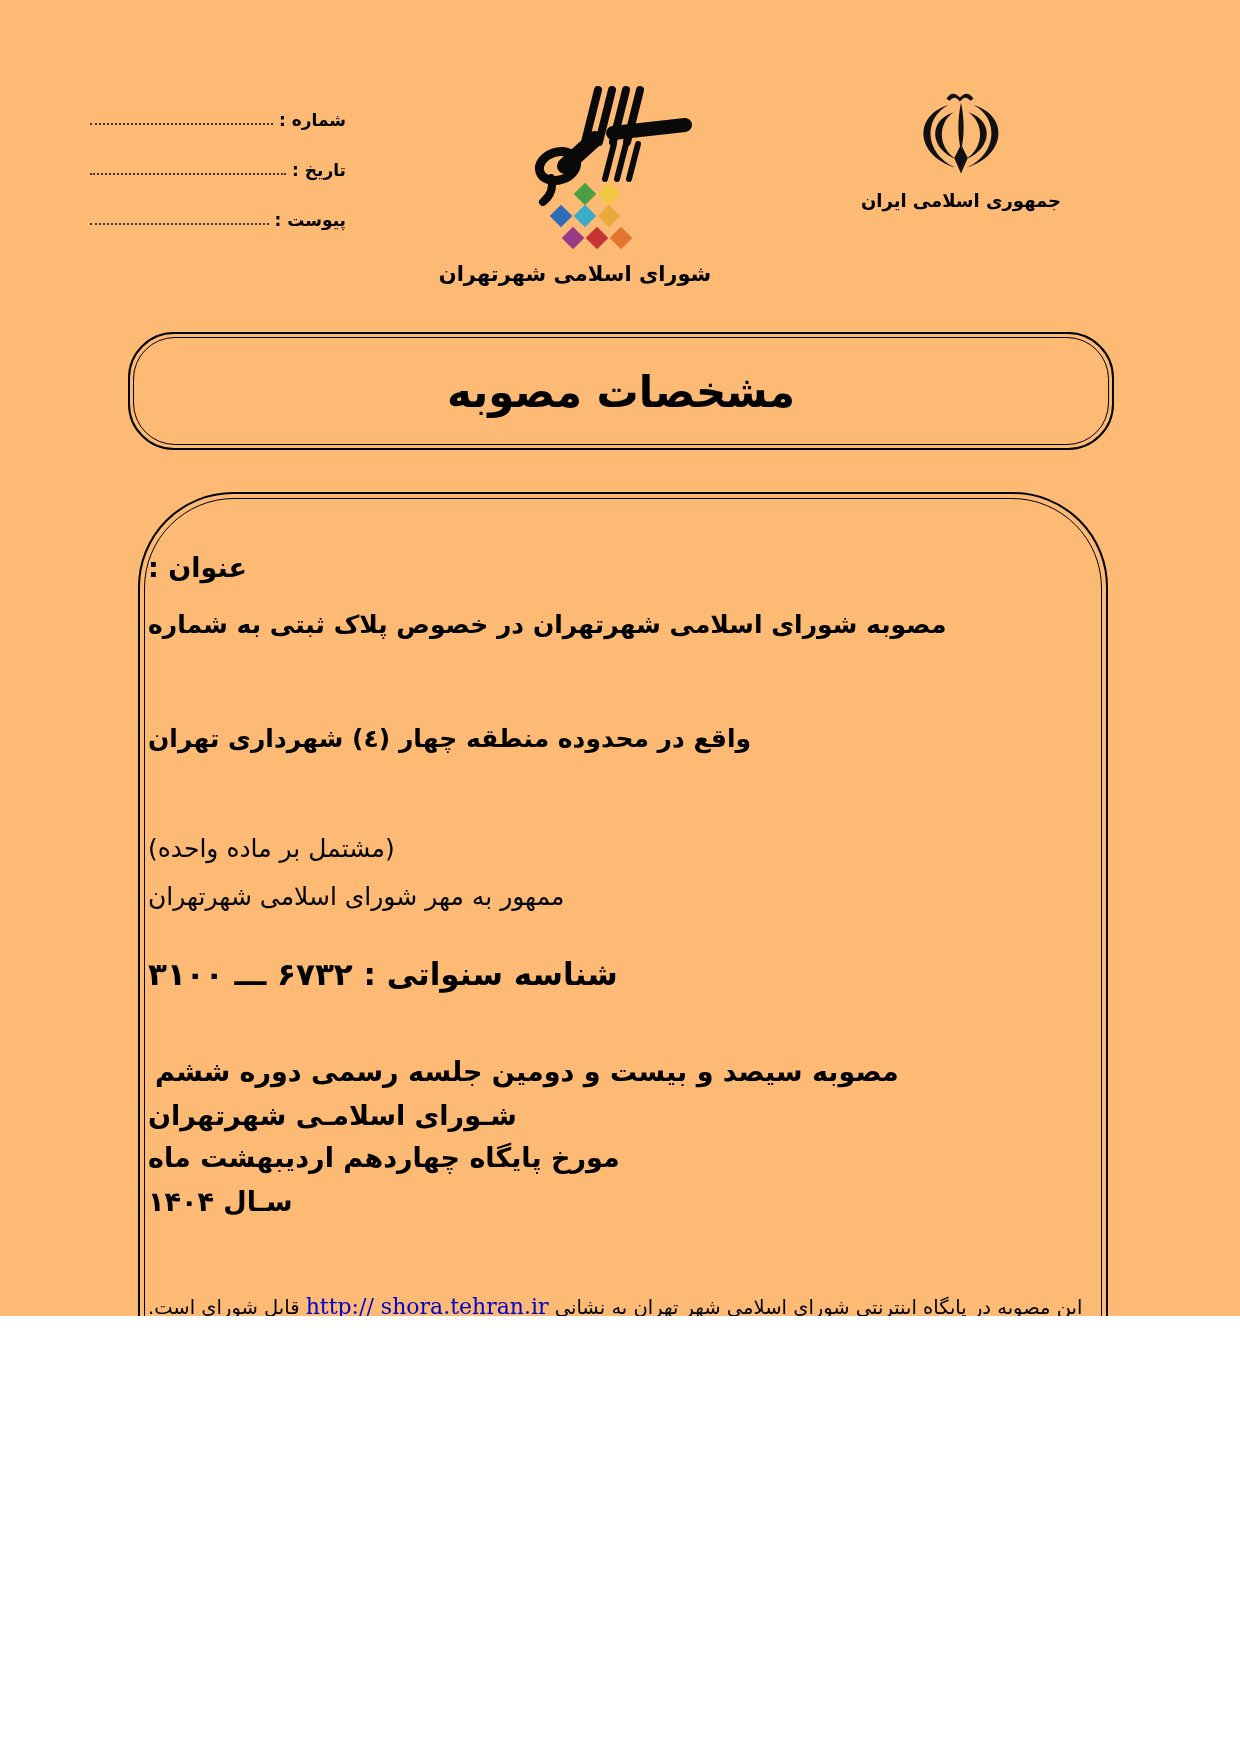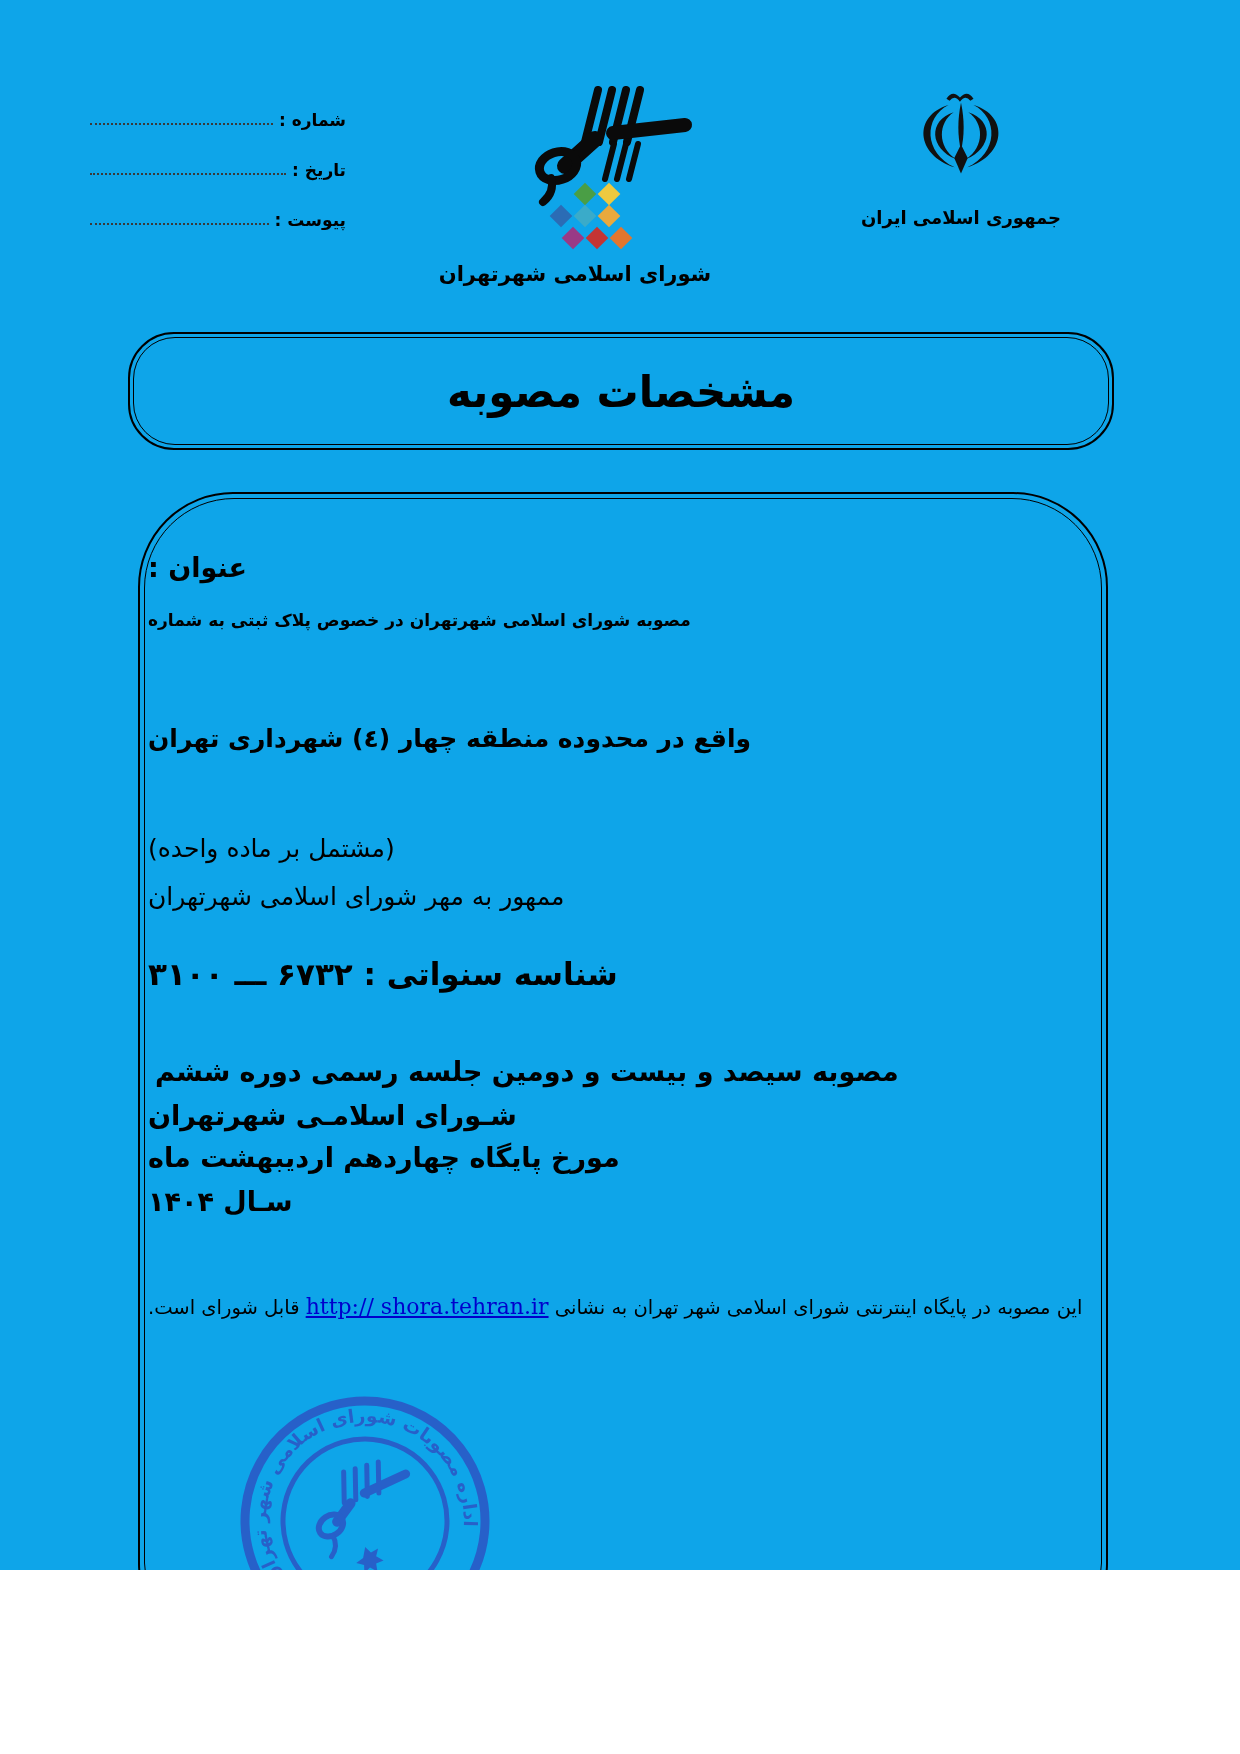--- a/index.html
+++ b/index.html
@@ -1,49 +1,49 @@
 <!DOCTYPE html>
 <html lang="fa"><head>
 <meta charset="utf-8">
 <style>
   html,body{margin:0;padding:0;background:#fff;}
   .page{
-    position:relative;width:1240px;height:1570px;background:#0ea5e9;
+    position:relative;width:1240px;height:1316px;background:#fdba74;
     font-family:"DejaVu Sans",sans-serif;direction:rtl;overflow:hidden;color:#000;
   }
   
   .fields{position:absolute;left:88px;top:106px;width:258px;}
   .field-row{display:flex;direction:rtl;align-items:flex-end;margin-bottom:26px;height:24px;}
   .field-label{font-size:17px;font-weight:bold;white-space:nowrap;line-height:1.1;}
   .field-dots{flex:1;border-bottom:2px dotted #3a3a3a;margin-bottom:5px;margin-left:2px;margin-right:6px;}
   .council-logo{position:absolute;left:430px;top:84px;width:290px;text-align:center;}
   .council-caption{margin-top:2px;font-size:21px;font-weight:bold;letter-spacing:1px;}
   .emblem{position:absolute;left:858px;top:86px;width:206px;text-align:center;}
-  .emblem-caption{margin-top:21px;font-size:18px;font-weight:bold;}
+  .emblem-caption{margin-top:4px;font-size:18px;font-weight:bold;}
   
   .title-box{
     position:absolute;left:128px;top:332px;width:982px;height:114px;
     border:2.5px solid #000;border-radius:46px;
     display:flex;align-items:center;justify-content:center;
   }
   .title-box::before{
     content:"";position:absolute;inset:3px;border:1.2px solid #000;border-radius:42px;
   }
   .title-text{font-size:42px;font-weight:bold;transform:scaleY(1.05);}
   
   .main-box{
     position:absolute;left:138px;top:492px;width:966px;height:1130px;
     border:2.5px solid #000;border-radius:95px 95px 62px 62px;
   }
   .main-box::before{
     content:"";position:absolute;inset:4px;border:1.3px solid #000;border-radius:90px 90px 57px 57px;
   }
   .line{position:absolute;left:8px;right:0;text-align:left;white-space:nowrap;}
   .l-heading{top:58px;font-size:27px;font-weight:bold;}
-  .l-t1{top:116px;font-size:17px;font-weight:bold;}
+  .l-t1{top:116px;font-size:25px;font-weight:bold;}
   .l-t2{top:172px;font-size:25px;font-weight:bold;}
   .l-t3{top:230px;font-size:25px;font-weight:bold;}
   .l-s1{top:340px;font-size:25px;}
   .l-s2{top:388px;font-size:25px;}
   .l-id{top:462px;font-size:31px;font-weight:bold;}
   .l-j1{top:562px;font-size:27px;font-weight:bold;margin-left:7px;}
   .l-j2{top:606px;font-size:27px;font-weight:bold;}
   .l-j3{top:648px;font-size:27px;font-weight:bold;}
   .l-j4{top:692px;font-size:27px;font-weight:bold;}
   .l-footer{top:800px;font-size:19.5px;}

